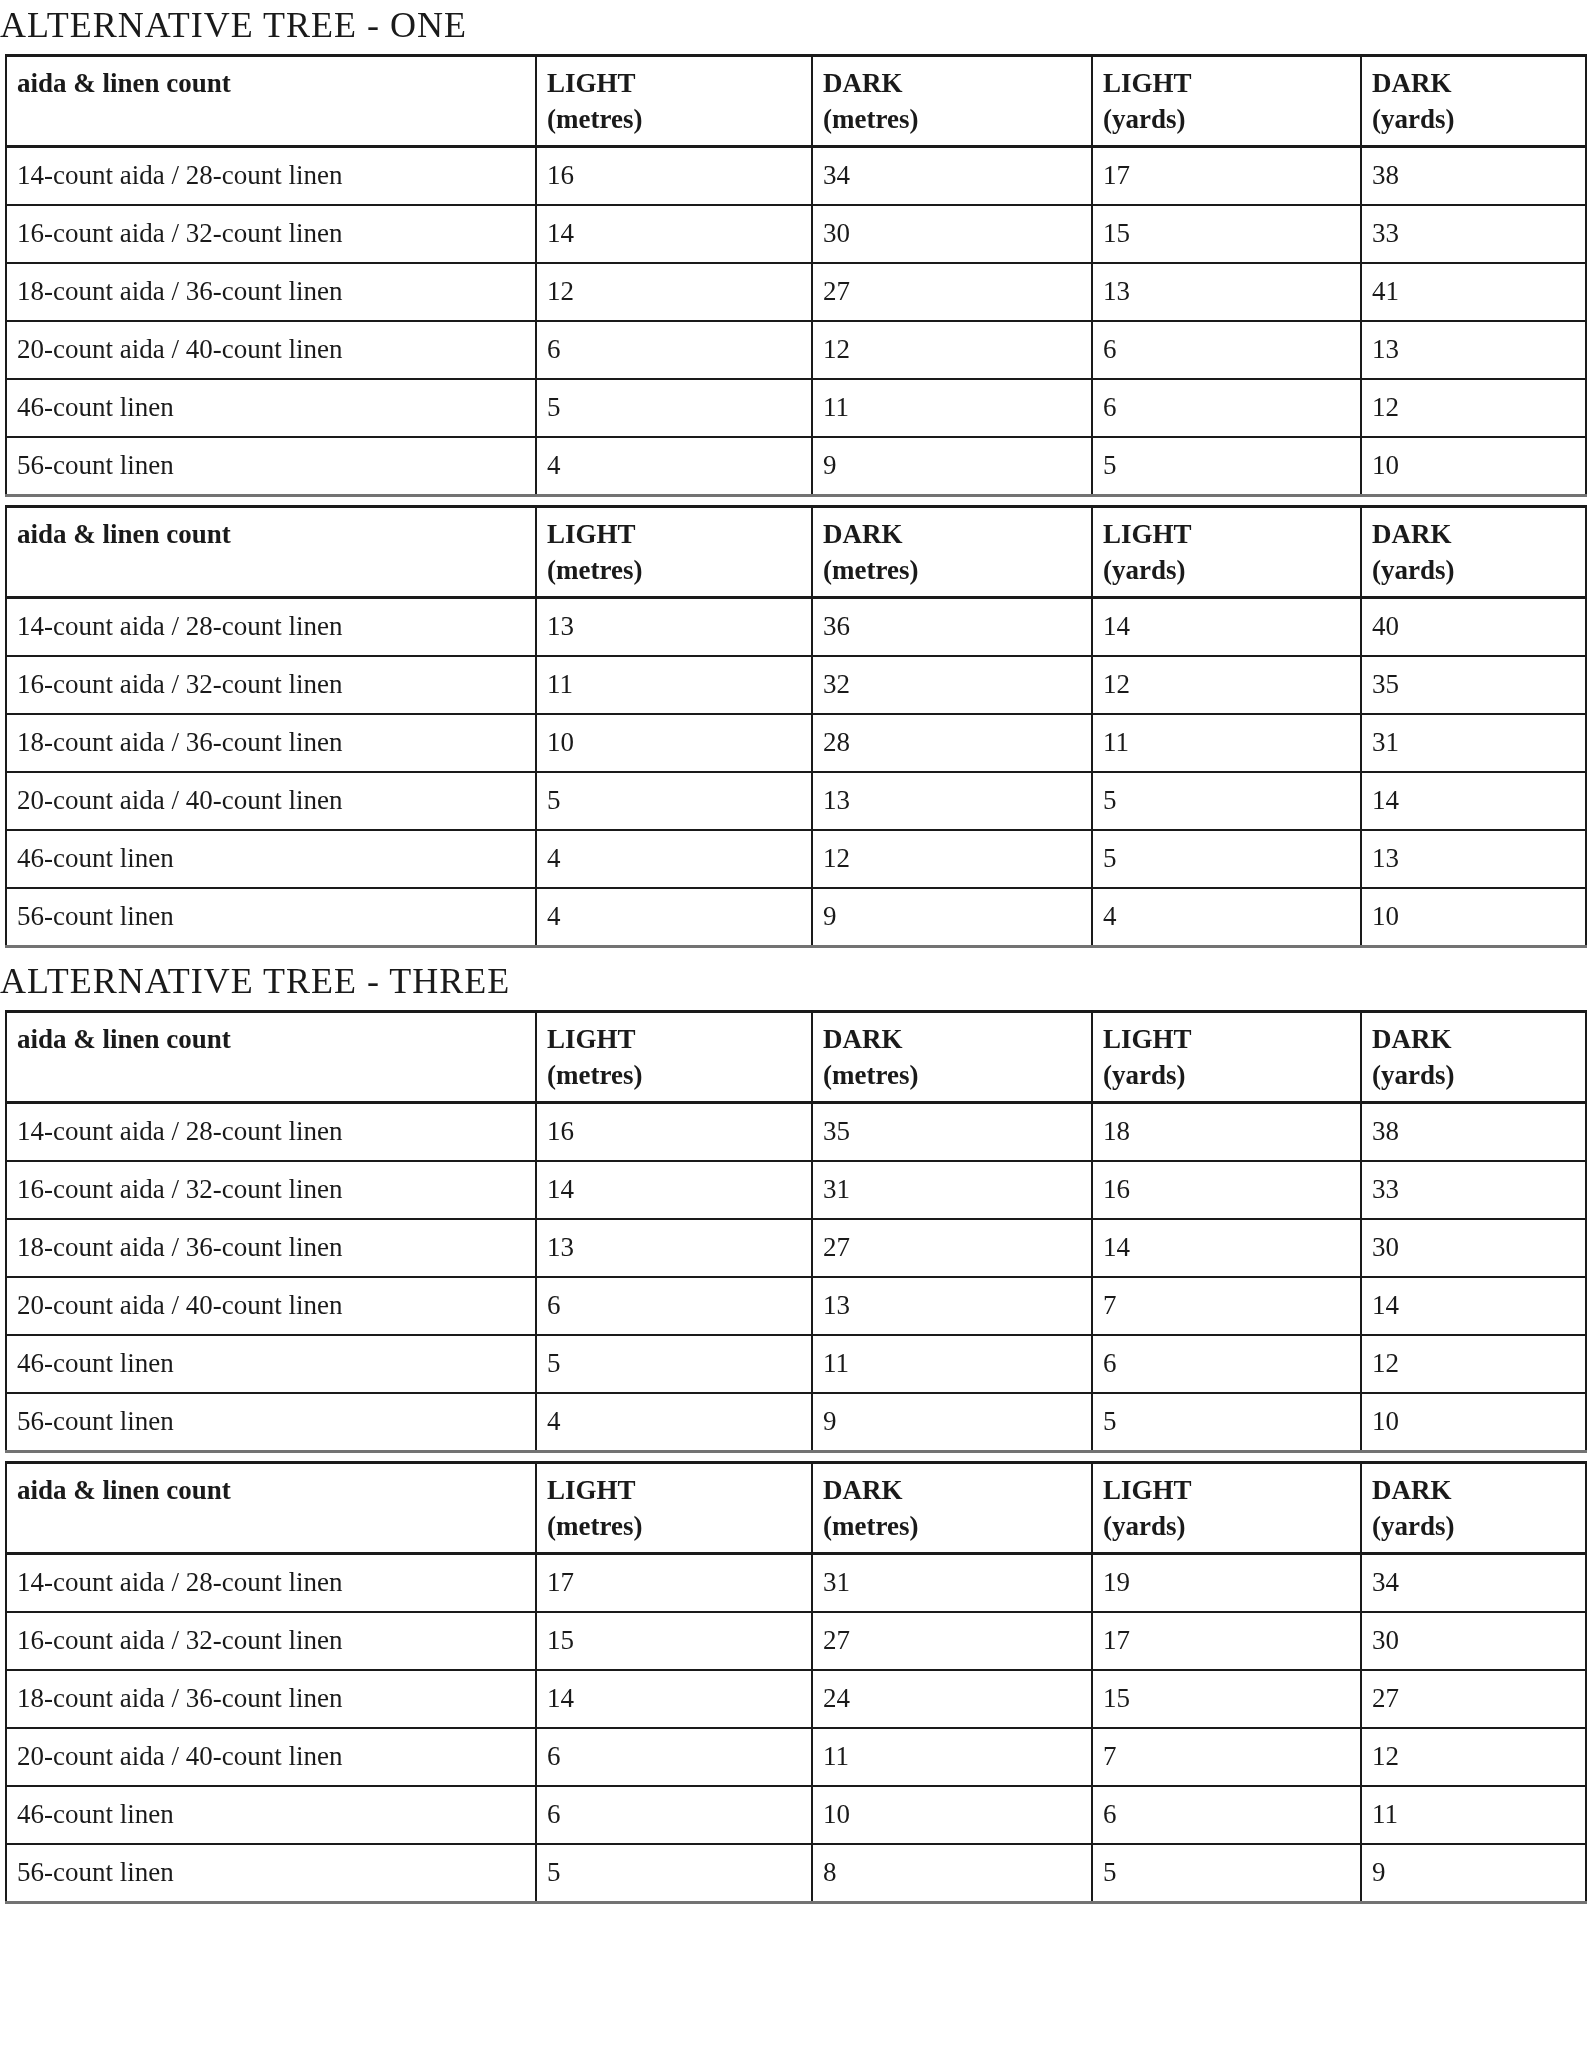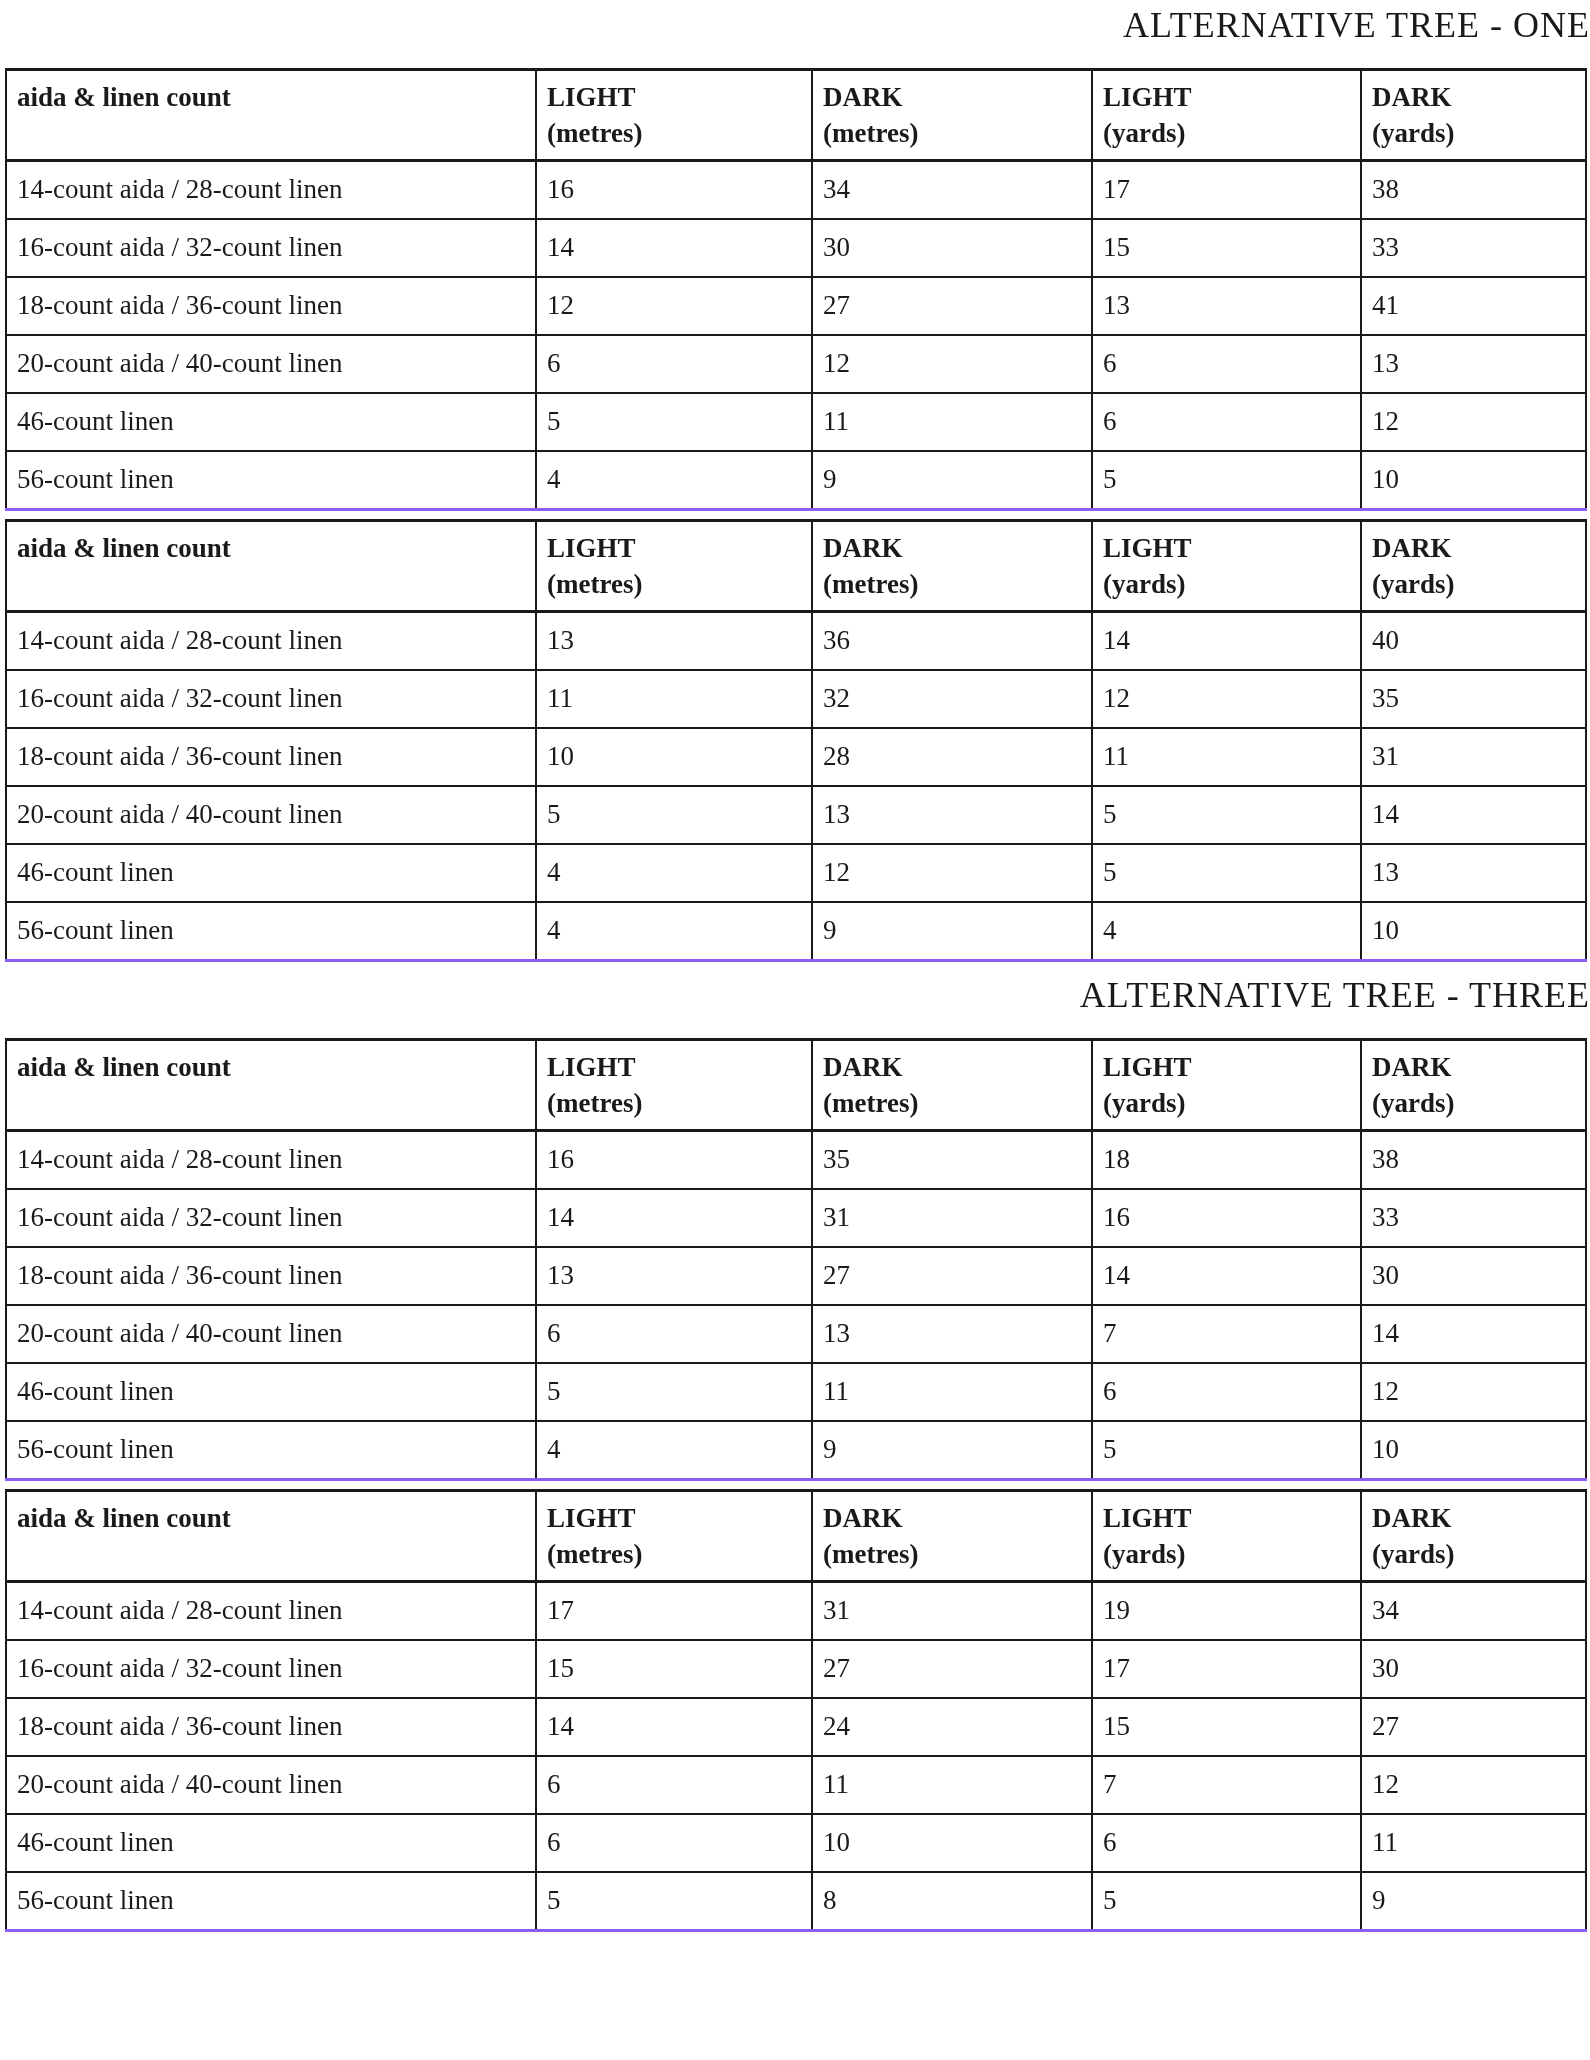--- a/index.html
+++ b/index.html
@@ -3,25 +3,25 @@
 <meta charset="utf-8">
 <style>
   html, body { margin: 0; padding: 0; background: #ffffff; }
   body {
     width: 1590px; height: 2060px; overflow: hidden;
     font-family: "Liberation Serif", "DejaVu Serif", serif;
     color: #1a1a1a;
   }
   .block { position: relative; width: 1590px; }
   .block-title {
-    text-align: right;
+    text-align: left;
     font-family: "Liberation Serif", "DejaVu Serif", serif;
     font-size: 36px;
     letter-spacing: 1px;
-    height: 68px;
+    height: 54px;
     line-height: 50px;
     color: #1a1a1a;
     font-variant: small-caps;
   }
   table.fabric {
     margin-left: 5px;
     width: 1580px;
     border-collapse: collapse;
     table-layout: fixed;
     font-size: 27px;
@@ -43,21 +43,21 @@
     padding-top: 8px;
     line-height: 36px;
     border-bottom-width: 3px;
   }
   table.fabric thead th span { display: block; }
   table.fabric tbody td {
     height: 56px;
     line-height: 54px;
     font-weight: normal;
   }
-  table.fabric { border-top: 3px solid #1a1a1a; border-bottom: 3px solid #8b5cf6; }
+  table.fabric { border-top: 3px solid #1a1a1a; border-bottom: 3px solid #737373; }
   .gap { height: 8px; }
 </style>
 </head>
 <body>
 
 <div id="root">
     <div class="block">
       <div class="block-title">ALTERNATIVE TREE - ONE</div>
       <table class="fabric">
         <colgroup>

